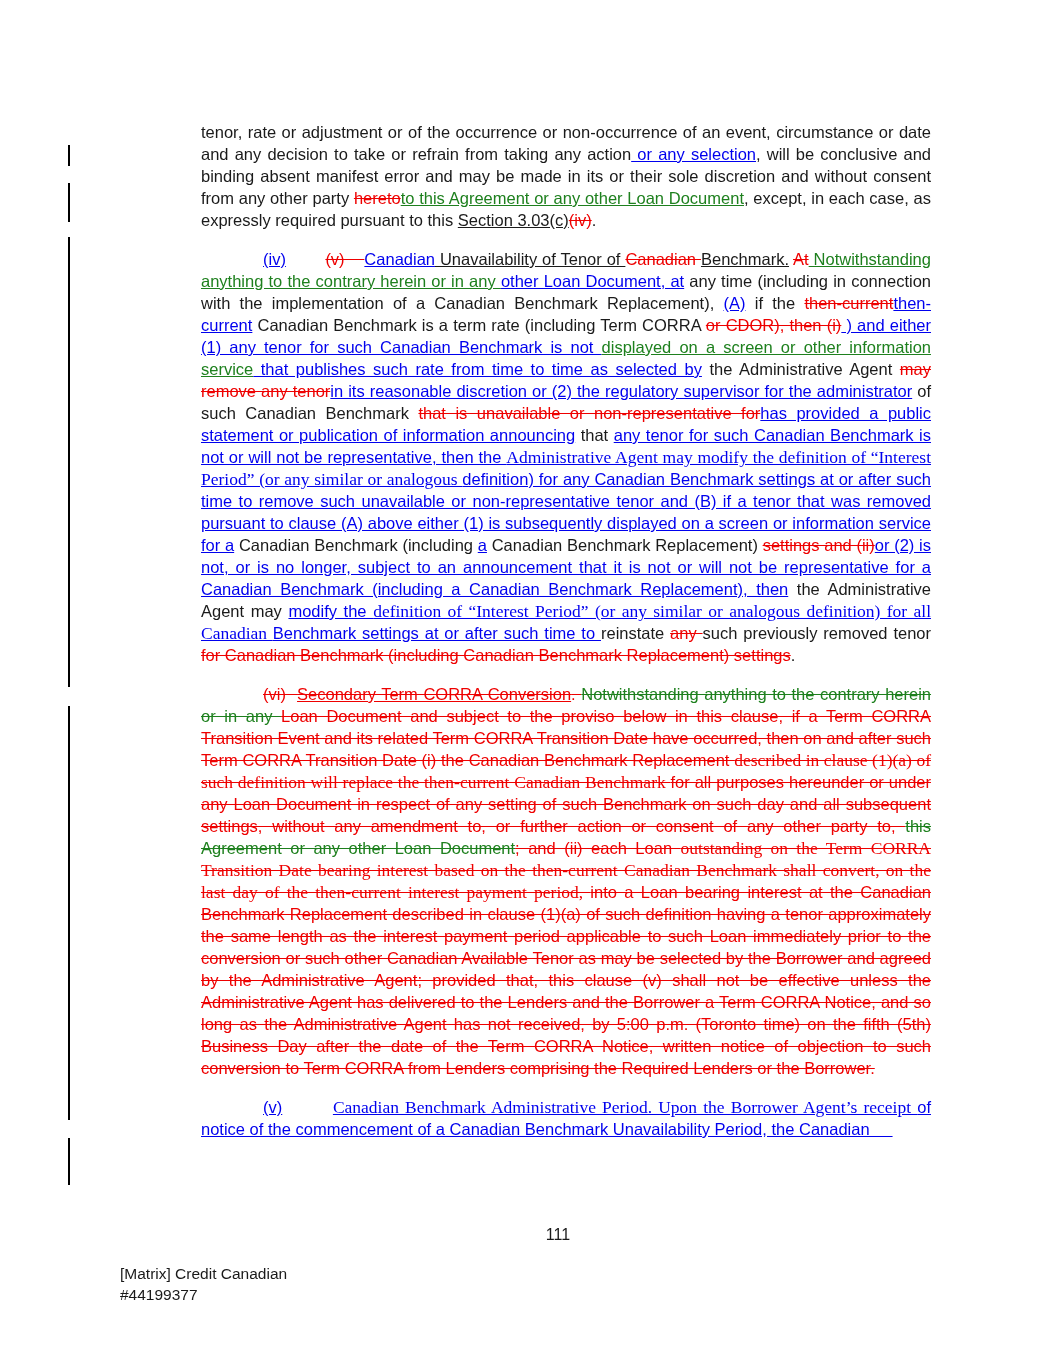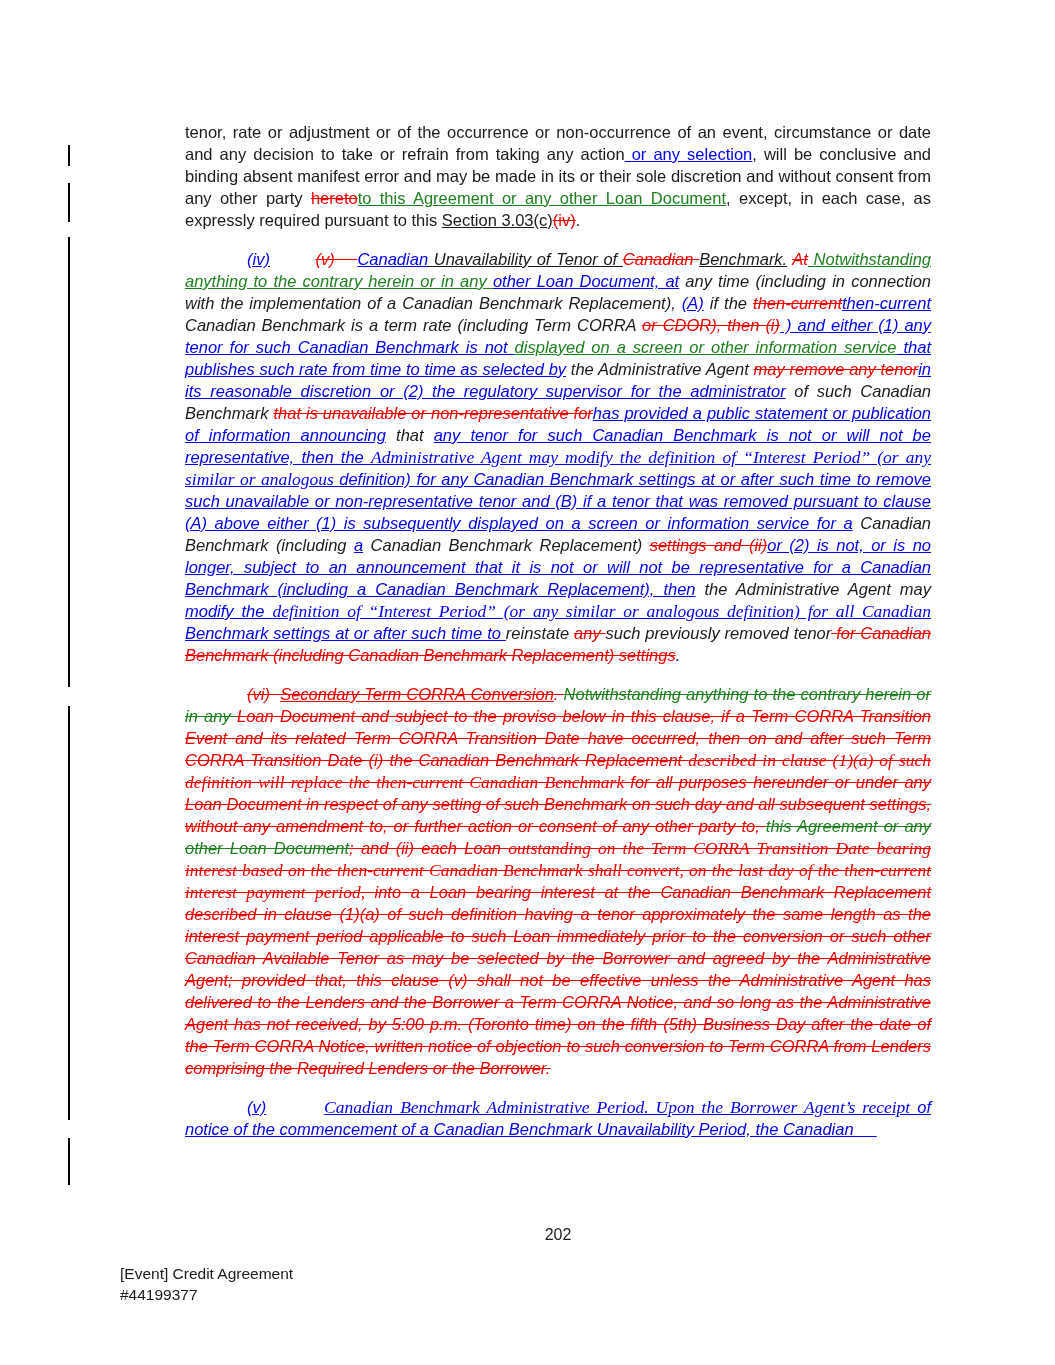--- a/index.html
+++ b/index.html
@@ -15,22 +15,22 @@
     background:#ffffff;
     overflow:hidden;
     font-family:"Liberation Sans",sans-serif;
     color:var(--ink);
   }
   .content{
     position:absolute;left:185px;top:121px;width:746px;
     text-align:justify;
     font-size:16.5px;line-height:22px;
   }
-  .para{margin:0 0 17px 0;}
-  .para.indent{text-indent:62px;font-style:italic;}
+  .para{margin:0 0 17px 16px;}
+  .para.indent{text-indent:62px;}
   .s-k{}
   .s-ku{text-decoration:underline;}
   .s-b{color:var(--blue);text-decoration:underline;}
   .s-bs{color:var(--blue);text-decoration:underline;font-family:"Liberation Serif",serif;font-size:17.5px;}
   .s-g{color:var(--green);text-decoration:underline;}
   .s-gx{color:var(--green);text-decoration:line-through;}
   .s-r{color:var(--red);text-decoration:line-through;}
   .s-ru{color:var(--red);text-decoration:underline line-through;}
   .s-rs{color:var(--red);text-decoration:line-through;font-family:"Liberation Serif",serif;font-size:17.5px;}
   .change-bar{position:absolute;left:68px;width:2px;background:#000;}
@@ -53,18 +53,18 @@
       <div class="change-bar" style="top: 237px; height: 450px; background: rgb(0, 0, 0);"></div>
       <div class="change-bar" style="top: 706px; height: 414px; background: rgb(0, 0, 0);"></div>
       <div class="change-bar" style="top: 1138px; height: 47px; background: rgb(0, 0, 0);"></div>
     </div>
   <div class="content" id="doc-content">
       <p class="para"><span class="s-k">tenor, rate or adjustment or of the occurrence or non-occurrence of an event, circumstance or date and any decision to take or refrain from taking any action</span><span class="s-b"> or any selection</span><span class="s-k">, will be conclusive and binding absent manifest error and may be made in its or their sole discretion and without consent from any other party </span><span class="s-r">hereto</span><span class="s-g">to this Agreement or any other Loan Document</span><span class="s-k">, except, in each case, as expressly required pursuant to this </span><span class="s-ku">Section 3.03(c)</span><span class="s-r">(iv)</span><span class="s-k">.</span></p>
       <p class="para indent"><span class="s-b">(iv)</span><span class="s-k">&nbsp;&nbsp;&nbsp;&nbsp;&nbsp;&nbsp;&nbsp;&nbsp;</span><span class="s-r">(v)&nbsp;&nbsp;&nbsp;&nbsp;</span><span class="s-b">Canadian</span><span class="s-ku"> Unavailability of Tenor of </span><span class="s-r">Canadian&nbsp;</span><span class="s-ku">Benchmark.</span><span class="s-k"> </span><span class="s-r">At</span><span class="s-g"> Notwithstanding anything to the contrary herein or in any </span><span class="s-b">other Loan Document, at</span><span class="s-k"> any time (including in connection with the implementation of a Canadian Benchmark Replacement), </span><span class="s-b">(A)</span><span class="s-k"> if the </span><span class="s-r">then-current</span><span class="s-b">then-current</span><span class="s-k"> Canadian Benchmark is a term rate (including Term CORRA </span><span class="s-r">or CDOR), then (i)</span><span class="s-b"> ) and either (1) any tenor for such Canadian Benchmark is not </span><span class="s-g">displayed on a screen or other information service</span><span class="s-b"> that publishes such rate from time to time as selected by</span><span class="s-k"> the Administrative Agent </span><span class="s-r">may remove any tenor</span><span class="s-b">in its reasonable discretion or (2) the regulatory supervisor for the administrator</span><span class="s-k"> of such Canadian Benchmark </span><span class="s-r">that is unavailable or non-representative for</span><span class="s-b">has provided a public statement or publication of information announcing</span><span class="s-k"> that </span><span class="s-b">any tenor for such Canadian Benchmark is not or will not be representative, then the </span><span class="s-bs">Administrative Agent may modify the definition of “Interest Period” (or any similar or analogous </span><span class="s-b">definition) for any Canadian Benchmark settings at or after such time to remove such unavailable or non-representative tenor and (B) if a tenor that was removed pursuant to clause (A) above either (1) is subsequently displayed on a screen or information service for a</span><span class="s-k"> Canadian Benchmark (including </span><span class="s-b">a</span><span class="s-k"> Canadian Benchmark Replacement) </span><span class="s-r">settings and (ii)</span><span class="s-b">or (2) is not, or is no longer, subject to an announcement that it is not or will not be representative for a Canadian Benchmark (including a Canadian Benchmark Replacement), then</span><span class="s-k"> the Administrative Agent may </span><span class="s-b">modify the </span><span class="s-bs">definition of “Interest Period” (or any similar or analogous definition) for all Canadian </span><span class="s-b">Benchmark settings at or after such time to </span><span class="s-k">reinstate </span><span class="s-r">any&nbsp;</span><span class="s-k">such previously removed tenor</span><span class="s-r"> for Canadian Benchmark (including Canadian Benchmark Replacement) settings</span><span class="s-k">.</span></p>
       <p class="para indent"><span class="s-r">(vi)&nbsp;&nbsp;</span><span class="s-ru">Secondary Term CORRA Conversion</span><span class="s-r">. </span><span class="s-gx">Notwithstanding anything to the contrary herein or in any </span><span class="s-r">Loan Document and subject to the proviso below in this clause, if a Term CORRA Transition Event and its related Term CORRA Transition Date have occurred, then on and after such Term CORRA Transition Date (i) the Canadian Benchmark Replacement </span><span class="s-rs">described in clause (1)(a) of such definition will replace the then-current Canadian Benchmark </span><span class="s-r">for all purposes hereunder or under any Loan Document in respect of any setting of such Benchmark on such day and all subsequent settings, without any amendment to, or further action or consent of any other party to, </span><span class="s-gx">this Agreement or any other Loan Document</span><span class="s-r">; and (ii) each Loan </span><span class="s-rs">outstanding on the Term CORRA Transition Date bearing interest based on the then-current Canadian Benchmark shall convert, on the last day of the then-current interest payment period, </span><span class="s-r">into a Loan bearing interest at the Canadian Benchmark Replacement described in clause (1)(a) of such definition having a tenor approximately the same length as the interest payment period applicable to such Loan immediately prior to the conversion or such other Canadian Available Tenor as may be selected by the Borrower and agreed by the Administrative Agent; provided that, this clause (v) shall not be effective unless the Administrative Agent has delivered to the Lenders and the Borrower a Term CORRA Notice, and so long as the Administrative Agent has not received, by 5:00 p.m. (Toronto time) on the fifth (5th) Business Day after the date of the Term CORRA Notice, written notice of objection to such conversion to Term CORRA from Lenders comprising the Required Lenders or the Borrower.</span></p>
       <p class="para indent"><span class="s-b">(v)</span><span class="s-k">&nbsp;&nbsp;&nbsp;&nbsp;&nbsp;&nbsp;&nbsp;&nbsp;</span><span class="s-bs">Canadian Benchmark Administrative Period. Upon the Borrower Agent’s receipt </span><span class="s-b">of notice of the commencement of a Canadian Benchmark Unavailability Period, the Canadian&nbsp;&nbsp;&nbsp;&nbsp;&nbsp;</span></p>
     </div>
-  <div class="page-number">202</div>
+  <div class="page-number">111</div>
   <div class="footer">
-    <div>[Event] Credit Agreement</div>
+    <div>[Matrix] Credit Canadian</div>
     <div>#44199377</div>
   </div>
 </div>
 
 </body></html>

